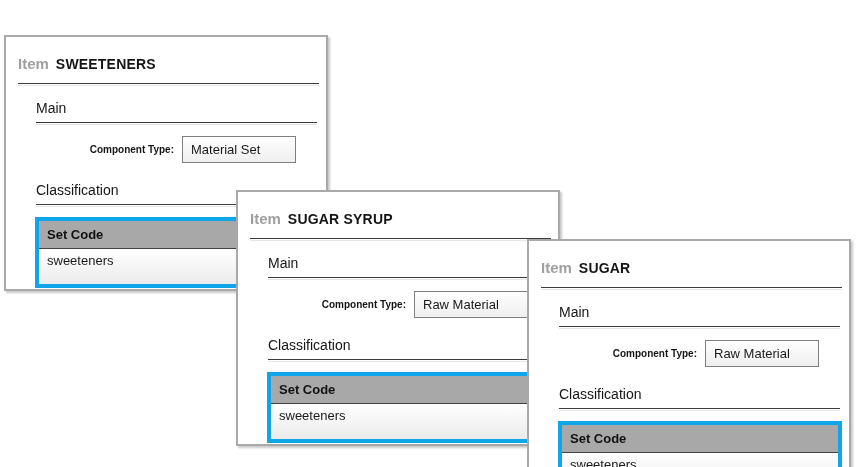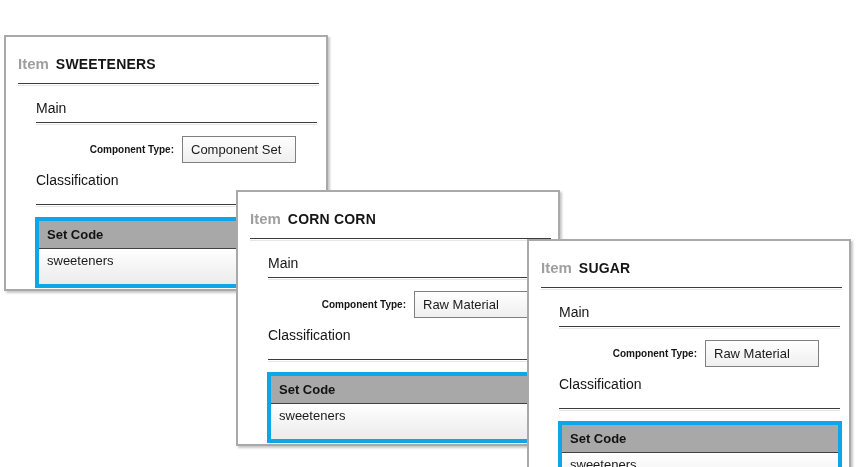--- a/index.html
+++ b/index.html
@@ -58,21 +58,21 @@
 
   .section-heading {
     position: absolute;
     left: 30px;
     font-size: 14px;
     font-weight: normal;
     color: #151515;
     white-space: nowrap;
   }
   .h-main  { top: 63px; }
-  .h-class { top: 135px; }
+  .h-class { top: 145px; }
 
   .field-label {
     position: absolute;
     top: 99px; left: 10px;
     width: 158px;
     text-align: right;
     font-size: 10px;
     font-weight: bold;
     color: #151515;
     line-height: 27px;
@@ -128,32 +128,32 @@
 <div id="stage">
 
   <div class="panel panel-1">
     <div class="p-title">
       <span class="item-label">Item</span><span class="item-name">SWEETENERS</span>
     </div>
     <div class="rule rule-title"></div>
     <div class="section-heading h-main">Main</div>
     <div class="rule rule-main"></div>
     <div class="field-label">Component Type:</div>
-    <div class="field-box">Component Set</div>
+    <div class="field-box">Material Set</div>
     <div class="section-heading h-class">Classification</div>
     <div class="rule rule-class"></div>
     <div class="set-table">
       <div class="thead">Set Code</div>
       <div class="trow">sweeteners</div>
     </div>
   </div>
 
   <div class="panel panel-2">
     <div class="p-title">
-      <span class="item-label">Item</span><span class="item-name">CORN CORN</span>
+      <span class="item-label">Item</span><span class="item-name">SUGAR SYRUP</span>
     </div>
     <div class="rule rule-title"></div>
     <div class="section-heading h-main">Main</div>
     <div class="rule rule-main"></div>
     <div class="field-label">Component Type:</div>
     <div class="field-box">Raw Material</div>
     <div class="section-heading h-class">Classification</div>
     <div class="rule rule-class"></div>
     <div class="set-table">
       <div class="thead">Set Code</div>

